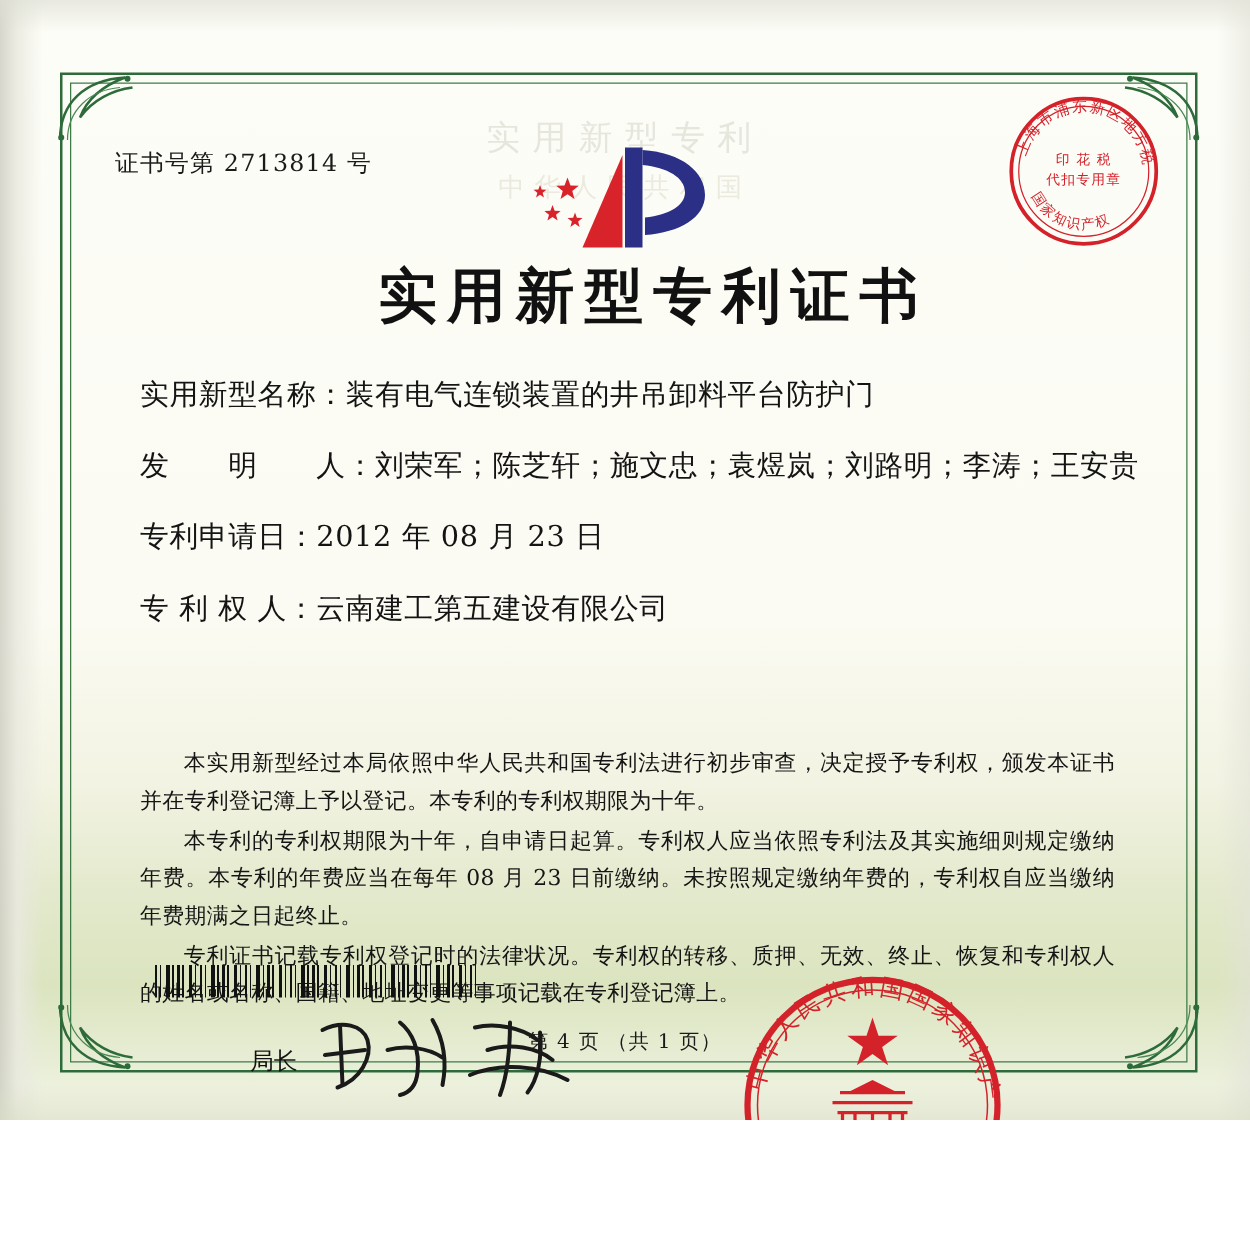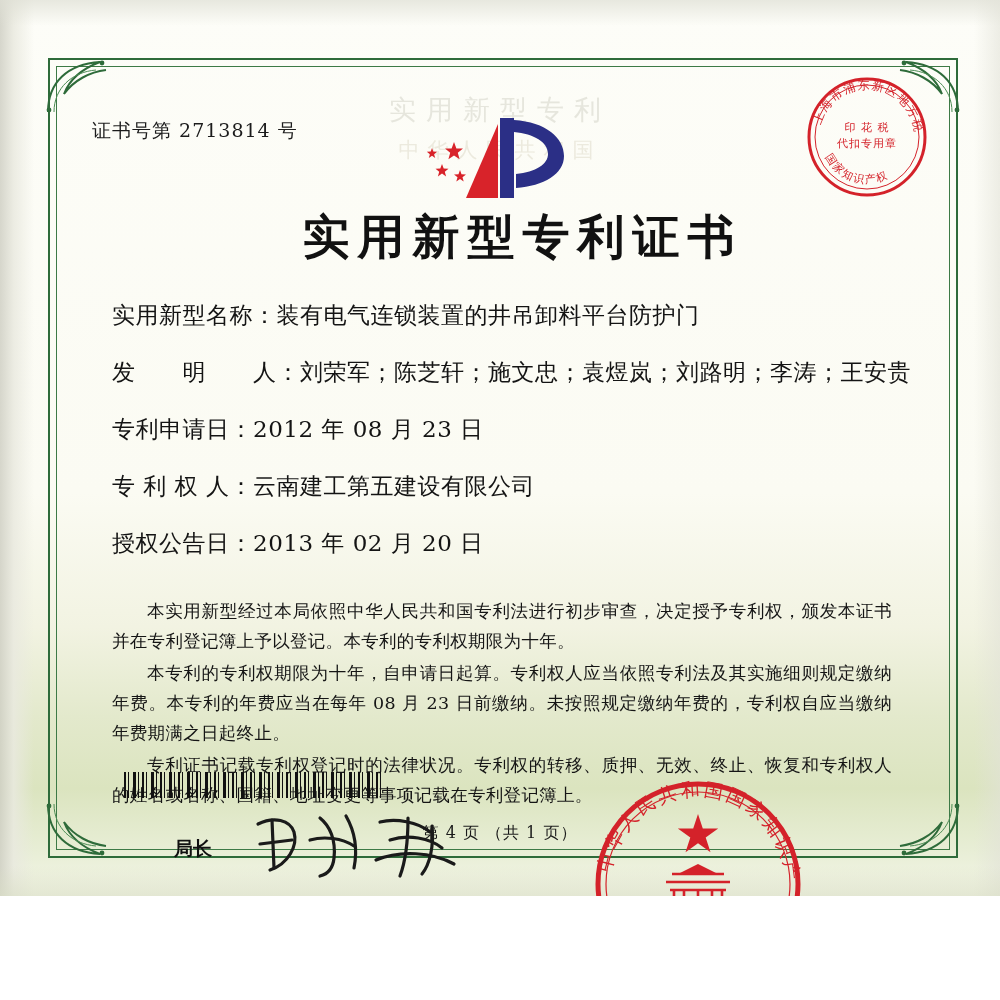--- a/index.html
+++ b/index.html
@@ -202,26 +202,25 @@
       #111 0px, #111 2px, transparent 2px, transparent 4px,
       #111 4px, #111 5px, transparent 5px, transparent 9px,
       #111 9px, #111 12px, transparent 12px, transparent 14px,
       #111 14px, #111 15px, transparent 15px, transparent 18px
     );
   }
 
   
   .sign-label {
     position: absolute;
-    left: 174px;
+    left: 200px;
     top: 836px;
     font-size: 19px;
     font-family: "DejaVu Serif", serif;
     color: #111;
-    font-weight: bold;
   }
   .signature {
     position: absolute;
     left: 250px;
     top: 806px;
     width: 230px;
     height: 80px;
   }
 
   
@@ -350,23 +349,20 @@
       <span class="field-label">实用新型名称：</span><span class="field-value">装有电气连锁装置的井吊卸料平台防护门</span>
     </div>
     <div class="field-row">
       <span class="field-label">发　　明　　人：</span><span class="field-value">刘荣军；陈芝轩；施文忠；袁煜岚；刘路明；李涛；王安贵</span>
     </div>
     <div class="field-row">
       <span class="field-label">专利申请日：</span><span class="field-value">2012 年 08 月 23 日</span>
     </div>
     <div class="field-row">
       <span class="field-label">专 利 权 人：</span><span class="field-value">云南建工第五建设有限公司</span>
-    </div>
-    <div class="field-row">
-      <span class="field-label">授权公告日：</span><span class="field-value">2013 年 02 月 20 日</span>
     </div>
   </div>
 
   <div class="body-text">
     <p>本实用新型经过本局依照中华人民共和国专利法进行初步审查，决定授予专利权，颁发本证书并在专利登记簿上予以登记。本专利的专利权期限为十年。</p>
     <p>本专利的专利权期限为十年，自申请日起算。专利权人应当依照专利法及其实施细则规定缴纳年费。本专利的年费应当在每年 08 月 23 日前缴纳。未按照规定缴纳年费的，专利权自应当缴纳年费期满之日起终止。</p>
     <p>专利证书记载专利权登记时的法律状况。专利权的转移、质押、无效、终止、恢复和专利权人的姓名或名称、国籍、地址变更等事项记载在专利登记簿上。</p>
   </div>
 
   <div class="barcode"></div>

